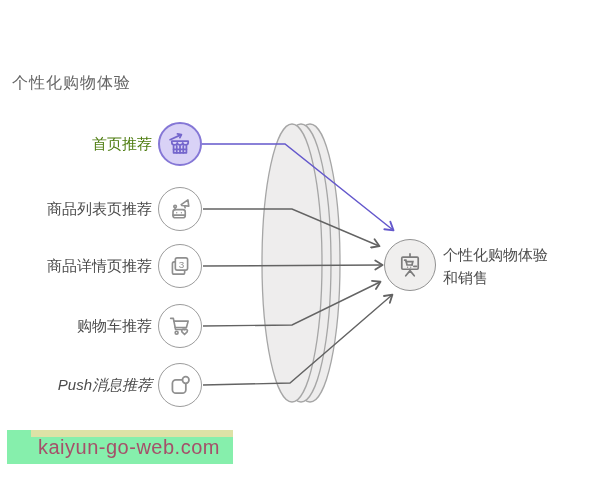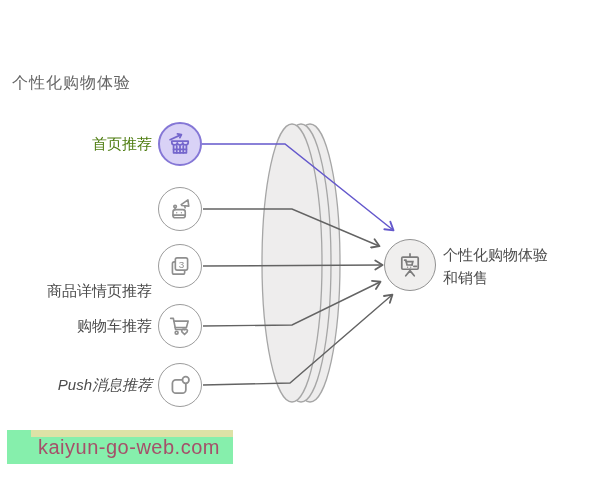--- a/index.html
+++ b/index.html
@@ -62,36 +62,37 @@
       <svg width="28" height="28" viewBox="0 0 24 24" fill="none" stroke="#7466cc" stroke-width="1.5" stroke-linecap="round" stroke-linejoin="round">
         <path d="M3.5,8.3 L12.6,4.2"></path>
         <path d="M9.8,3.4 L13.2,3.9 L11.9,6.6"></path>
         <path d="M5,9.6 L19,9.6 L19,11 a2.33,1.8 0 0 1 -4.66,0 a2.33,1.8 0 0 1 -4.66,0 a2.33,1.8 0 0 1 -4.66,0 Z"></path>
         <path d="M6.5,13.6 V19.6 H17.5 V13.6"></path>
         <path d="M9.2,13.6 V19.6 M12,13.6 V19.6 M14.8,13.6 V19.6 M6.5,16.6 H17.5"></path>
       </svg>
     </span>
   </div>
 
+  <div class="item-label" style="top:199px;">商品列表页推荐</div>
   <div class="node-circle" style="left:158px;top:187px;">
     <span>
       <svg width="28" height="28" viewBox="0 0 24 24" fill="none" stroke="#8f8f8f" stroke-width="1.4" stroke-linecap="round" stroke-linejoin="round">
         <rect x="6" y="12.5" width="10.5" height="7" rx="2"></rect>
         <path d="M6,17.3 H16.5"></path>
         <circle cx="9.2" cy="15.2" r="0.55" fill="#8f8f8f" stroke="none"></circle>
         <circle cx="13.2" cy="15.2" r="0.55" fill="#8f8f8f" stroke="none"></circle>
         <circle cx="7.8" cy="9.9" r="1.1"></circle>
         <path d="M7.8,11 V12.5"></path>
         <path d="M13,8.2 L18.8,4.2 L19.5,9.5 L13.6,9 Z"></path>
         <path d="M15.9,9.2 L16.4,11"></path>
       </svg>
     </span>
   </div>
 
-  <div class="item-label" style="top:256px;margin-top:25px;">商品详情页推荐</div>
+  <div class="item-label" style="top:256px;">商品详情页推荐</div>
   <div class="node-circle" style="left:158px;top:244px;">
     <span>
       <svg width="28" height="28" viewBox="0 0 24 24" fill="none" stroke="#8f8f8f" stroke-width="1.4" stroke-linecap="round" stroke-linejoin="round">
         <rect x="5.5" y="8.5" width="10.5" height="10.5" rx="1.5"></rect>
         <rect x="8" y="5" width="10.5" height="10.5" rx="1.5" fill="#ffffff"></rect>
         <text x="13.2" y="13.3" font-size="8.5" fill="#8f8f8f" stroke="none" text-anchor="middle">3</text>
       </svg>
     </span>
   </div>
 

